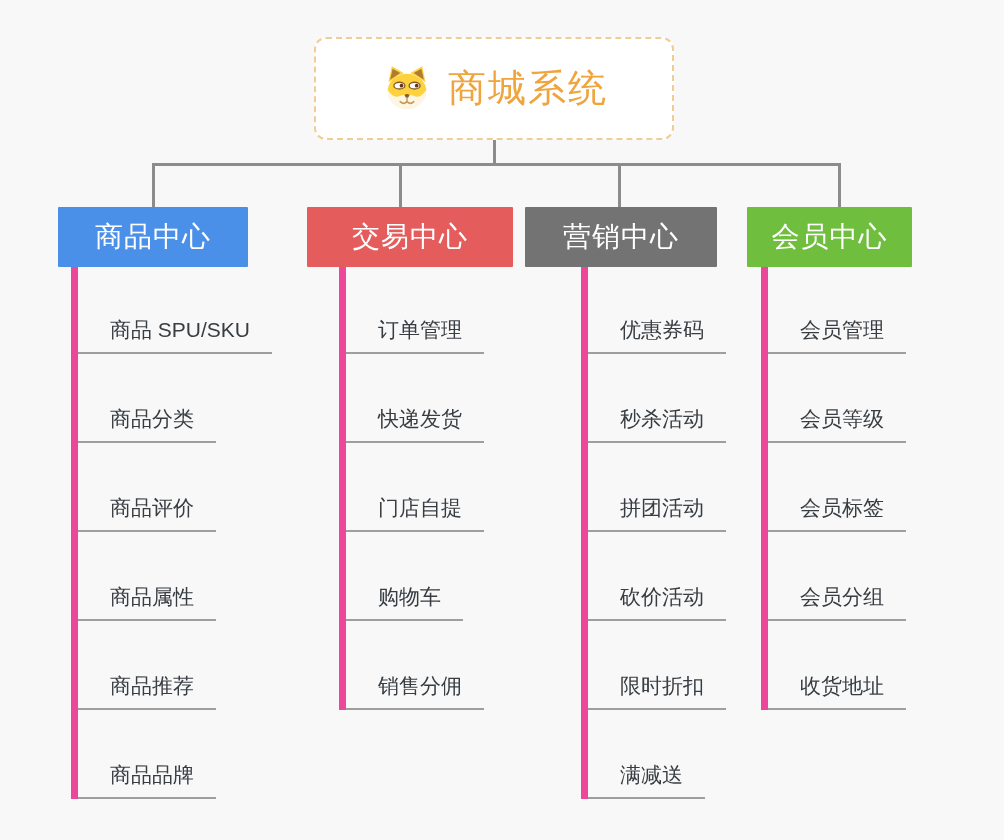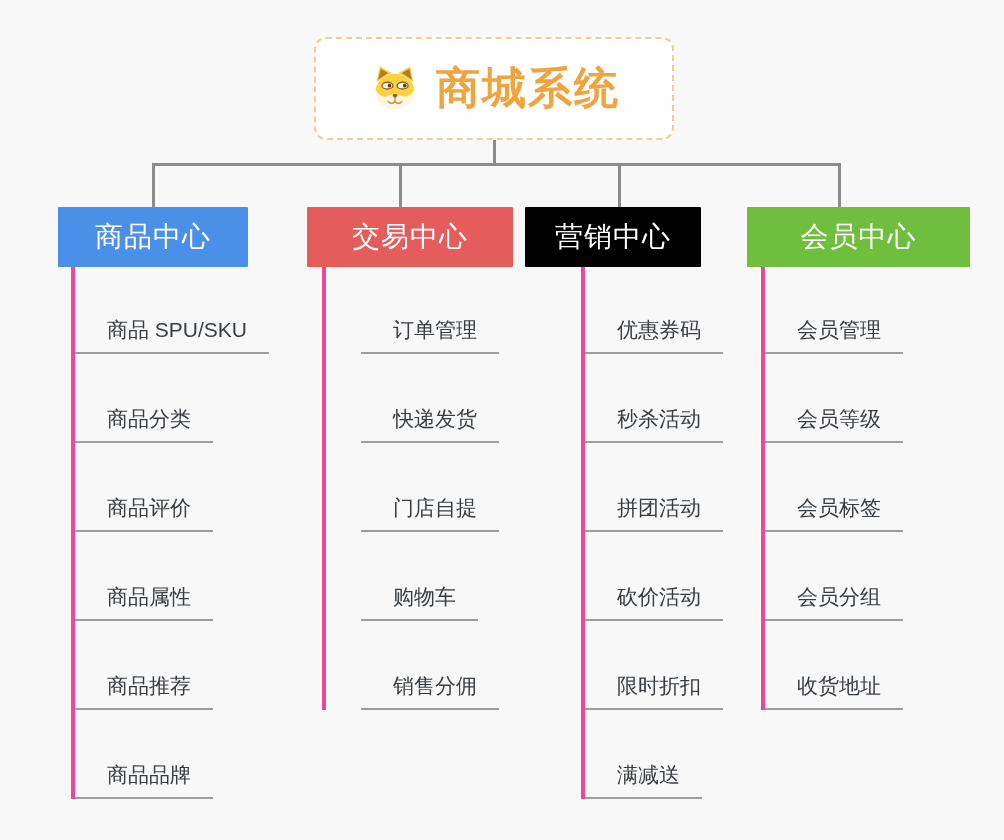--- a/index.html
+++ b/index.html
@@ -23,22 +23,22 @@
     background: #ffffff;
     border: 2px dashed #f1cd96;
     border-radius: 12px;
     display: flex;
     align-items: center;
     justify-content: center;
     gap: 14px;
   }
   .root-title {
     color: #f0a43e;
-    font-size: 44px;
-    font-weight: 700;
+    font-size: 38px;
+    font-weight: 400;
     letter-spacing: 2px;
     white-space: nowrap;
   }
   .root-icon { width: 54px; height: 52px; flex: 0 0 auto; }
   
   .conn { position: absolute; background: #8c8c8c; }
   
   .branch-box {
     position: absolute;
     top: 207px;
@@ -51,21 +51,21 @@
     font-size: 28px;
     font-weight: 400;
     letter-spacing: 1px;
     white-space: nowrap;
     cursor: default;
   }
   
   .column {
     position: absolute;
     top: 267px;
-    border-left: 4px solid #ec4899;
+    border-left: 7px solid #ec4899;
   }
   .leaf-row {
     height: 89px;
     display: flex;
     align-items: flex-end;
   }
   .leaf-row:first-child { height: 87px; }
   .leaf-node {
     display: inline-block;
     white-space: nowrap;
@@ -128,38 +128,38 @@
         <div class="leaf-row">
           <div class="leaf-node">商品推荐</div>
         </div>
         <div class="leaf-row">
           <div class="leaf-node">商品品牌</div>
         </div>
       </div>
       <div class="branch-box" style="left: 307px; width: 206px; background: rgb(228, 93, 92);">
         <span>交易中心</span>
       </div>
-      <div class="column" style="left: 322px; padding-left: 35px;">
+      <div class="column" style="left: 339px;">
         <div class="leaf-row">
           <div class="leaf-node">订单管理</div>
         </div>
         <div class="leaf-row">
           <div class="leaf-node">快递发货</div>
         </div>
         <div class="leaf-row">
           <div class="leaf-node">门店自提</div>
         </div>
         <div class="leaf-row">
           <div class="leaf-node">购物车</div>
         </div>
         <div class="leaf-row">
           <div class="leaf-node">销售分佣</div>
         </div>
       </div>
-      <div class="branch-box" style="left: 525px; width: 176px; background: #000000;">
+      <div class="branch-box" style="left: 525px; width: 192px; background: #737373;">
         <span>营销中心</span>
       </div>
       <div class="column" style="left: 541px; margin-left: 40px;">
         <div class="leaf-row">
           <div class="leaf-node">优惠券码</div>
         </div>
         <div class="leaf-row">
           <div class="leaf-node">秒杀活动</div>
         </div>
         <div class="leaf-row">
@@ -168,21 +168,21 @@
         <div class="leaf-row">
           <div class="leaf-node">砍价活动</div>
         </div>
         <div class="leaf-row">
           <div class="leaf-node">限时折扣</div>
         </div>
         <div class="leaf-row">
           <div class="leaf-node">满减送</div>
         </div>
       </div>
-      <div class="branch-box" style="left: 747px; width: 223px; background: rgb(111, 190, 62);">
+      <div class="branch-box" style="left: 747px; width: 165px; background: rgb(111, 190, 62);">
         <span>会员中心</span>
       </div>
       <div class="column" style="left: 761px;">
         <div class="leaf-row">
           <div class="leaf-node">会员管理</div>
         </div>
         <div class="leaf-row">
           <div class="leaf-node">会员等级</div>
         </div>
         <div class="leaf-row">

